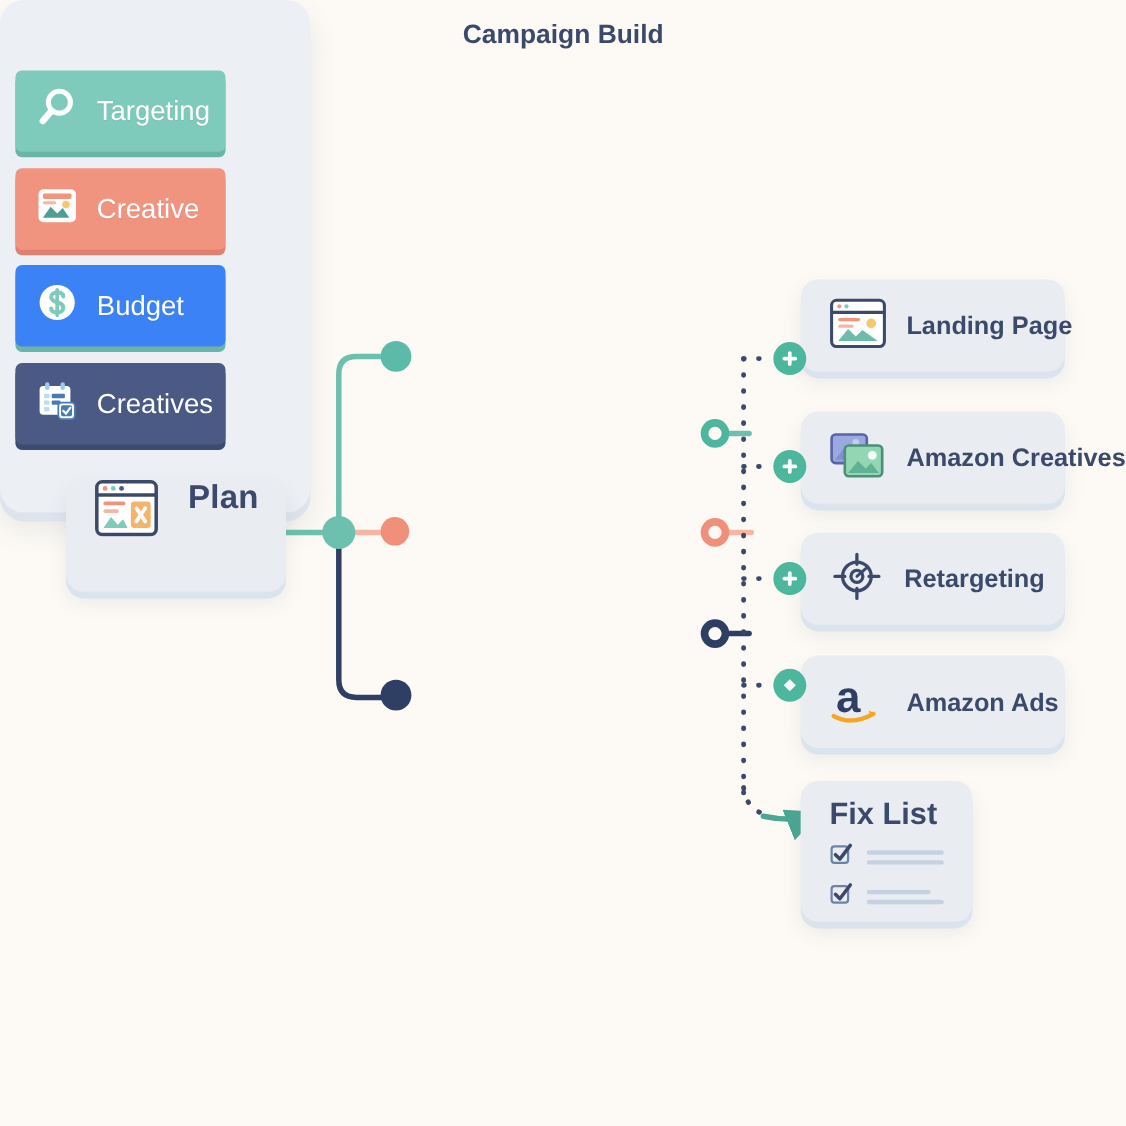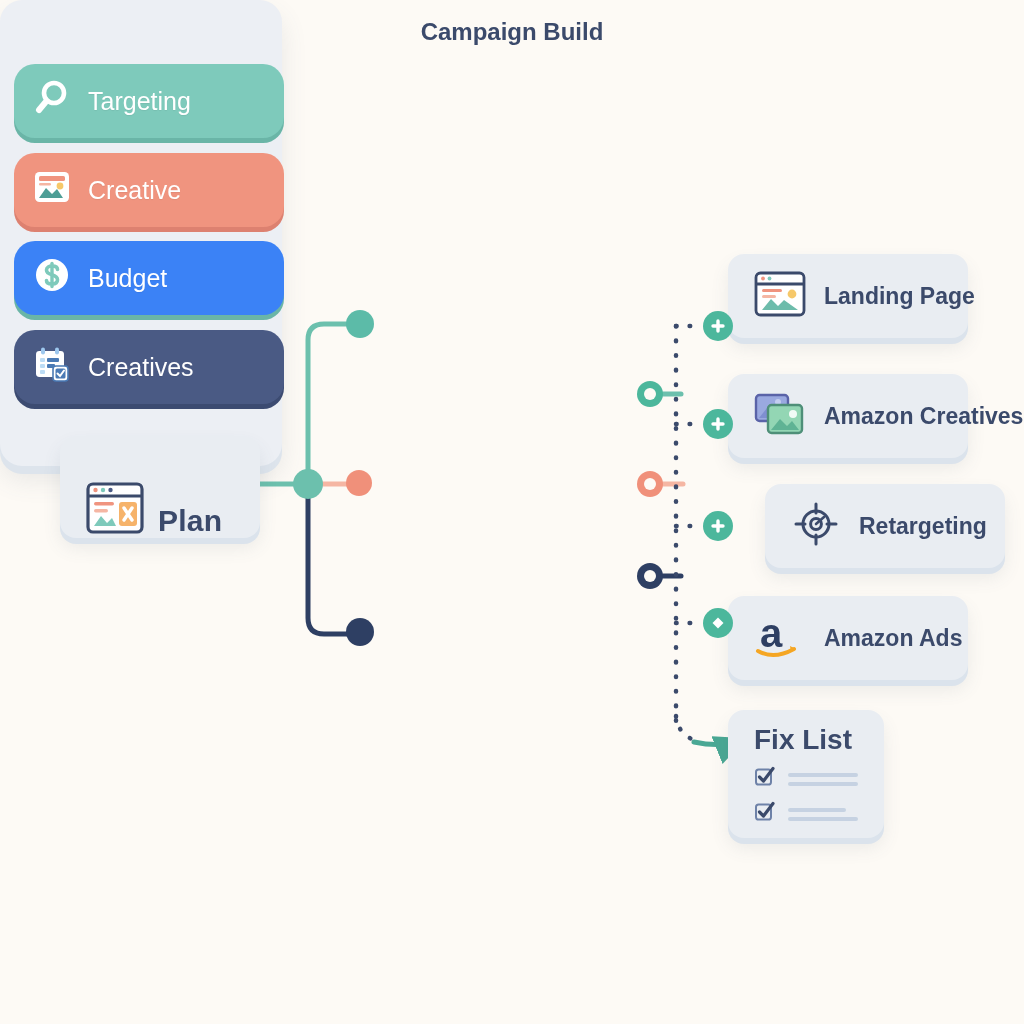--- a/index.html
+++ b/index.html
@@ -20,21 +20,21 @@
     position:absolute;
     background:#e9edf2;
     border-radius:16px;
     box-shadow:0 6px 0 #dbe3ec, 0 10px 18px rgba(80,95,120,.10);
     box-sizing:border-box;
   }
 
   
   #plan-node{
     left:60px;top:436px;width:200px;height:102px;
-    display:flex;align-items:flex-end;gap:14px;
+    display:flex;align-items:flex-start;gap:27px;
     padding-left:26px;
     z-index:3;
   }
   #plan-node .lbl{
     font-size:30px;font-weight:700;color:#3b4a6b;letter-spacing:.2px;
   }
 
   
   #center-panel{
     left:374px;top:266px;width:256px;height:440px;
@@ -43,22 +43,22 @@
     box-shadow:0 8px 0 #dde4ec, 0 14px 26px rgba(80,95,120,.12);
     z-index:3;
     padding:13px;
   }
   #center-title{
     position:absolute;left:0;top:18px;width:100%;
     text-align:center;
     font-size:24px;font-weight:700;color:#3b4a6b;
   }
   .step{
-    position:absolute;left:14px;width:270px;height:74px;
-    border-radius:21px;
+    position:absolute;left:14px;width:191px;height:74px;
+    border-radius:6px;
     display:flex;align-items:center;gap:16px;
     padding-left:18px;box-sizing:border-box;
     color:#ffffff;
     font-size:25px;font-weight:400;
     z-index:4;
   }
   .step .txt{text-shadow:0 1px 1px rgba(0,0,0,.06);}
   .step.s0{top:64px;background:#7ecabb;box-shadow:0 5px 0 #6ab5a7;}
   .step.s1{top:153px;background:#f0947f;box-shadow:0 5px 0 #dd8170;}
   .step.s2{top:241px;background:#3b82f6;box-shadow:0 5px 0 #6ab5a7;}
@@ -68,21 +68,21 @@
   .rcard{
     display:flex;align-items:center;gap:18px;
     padding-left:26px;box-sizing:border-box;
     z-index:3;
   }
   .rcard .rlbl{
     font-size:23px;font-weight:600;color:#3b4a6b;white-space:nowrap;
   }
   #r0{left:728px;top:254px;width:240px;height:84px;}
   #r1{left:728px;top:374px;width:240px;height:84px;}
-  #r2{left:765px;top:484px;width:240px;height:84px;}
+  #r2{left:728px;top:484px;width:240px;height:84px;}
   #r3{left:728px;top:596px;width:240px;height:84px;}
 
   
   #fixlist{
     left:728px;top:710px;width:156px;height:128px;
     z-index:3;padding:14px 0 0 26px;box-sizing:border-box;
   }
   #fixlist .fl-title{
     font-size:28px;font-weight:700;color:#3b4a6b;margin-bottom:10px;
   }

